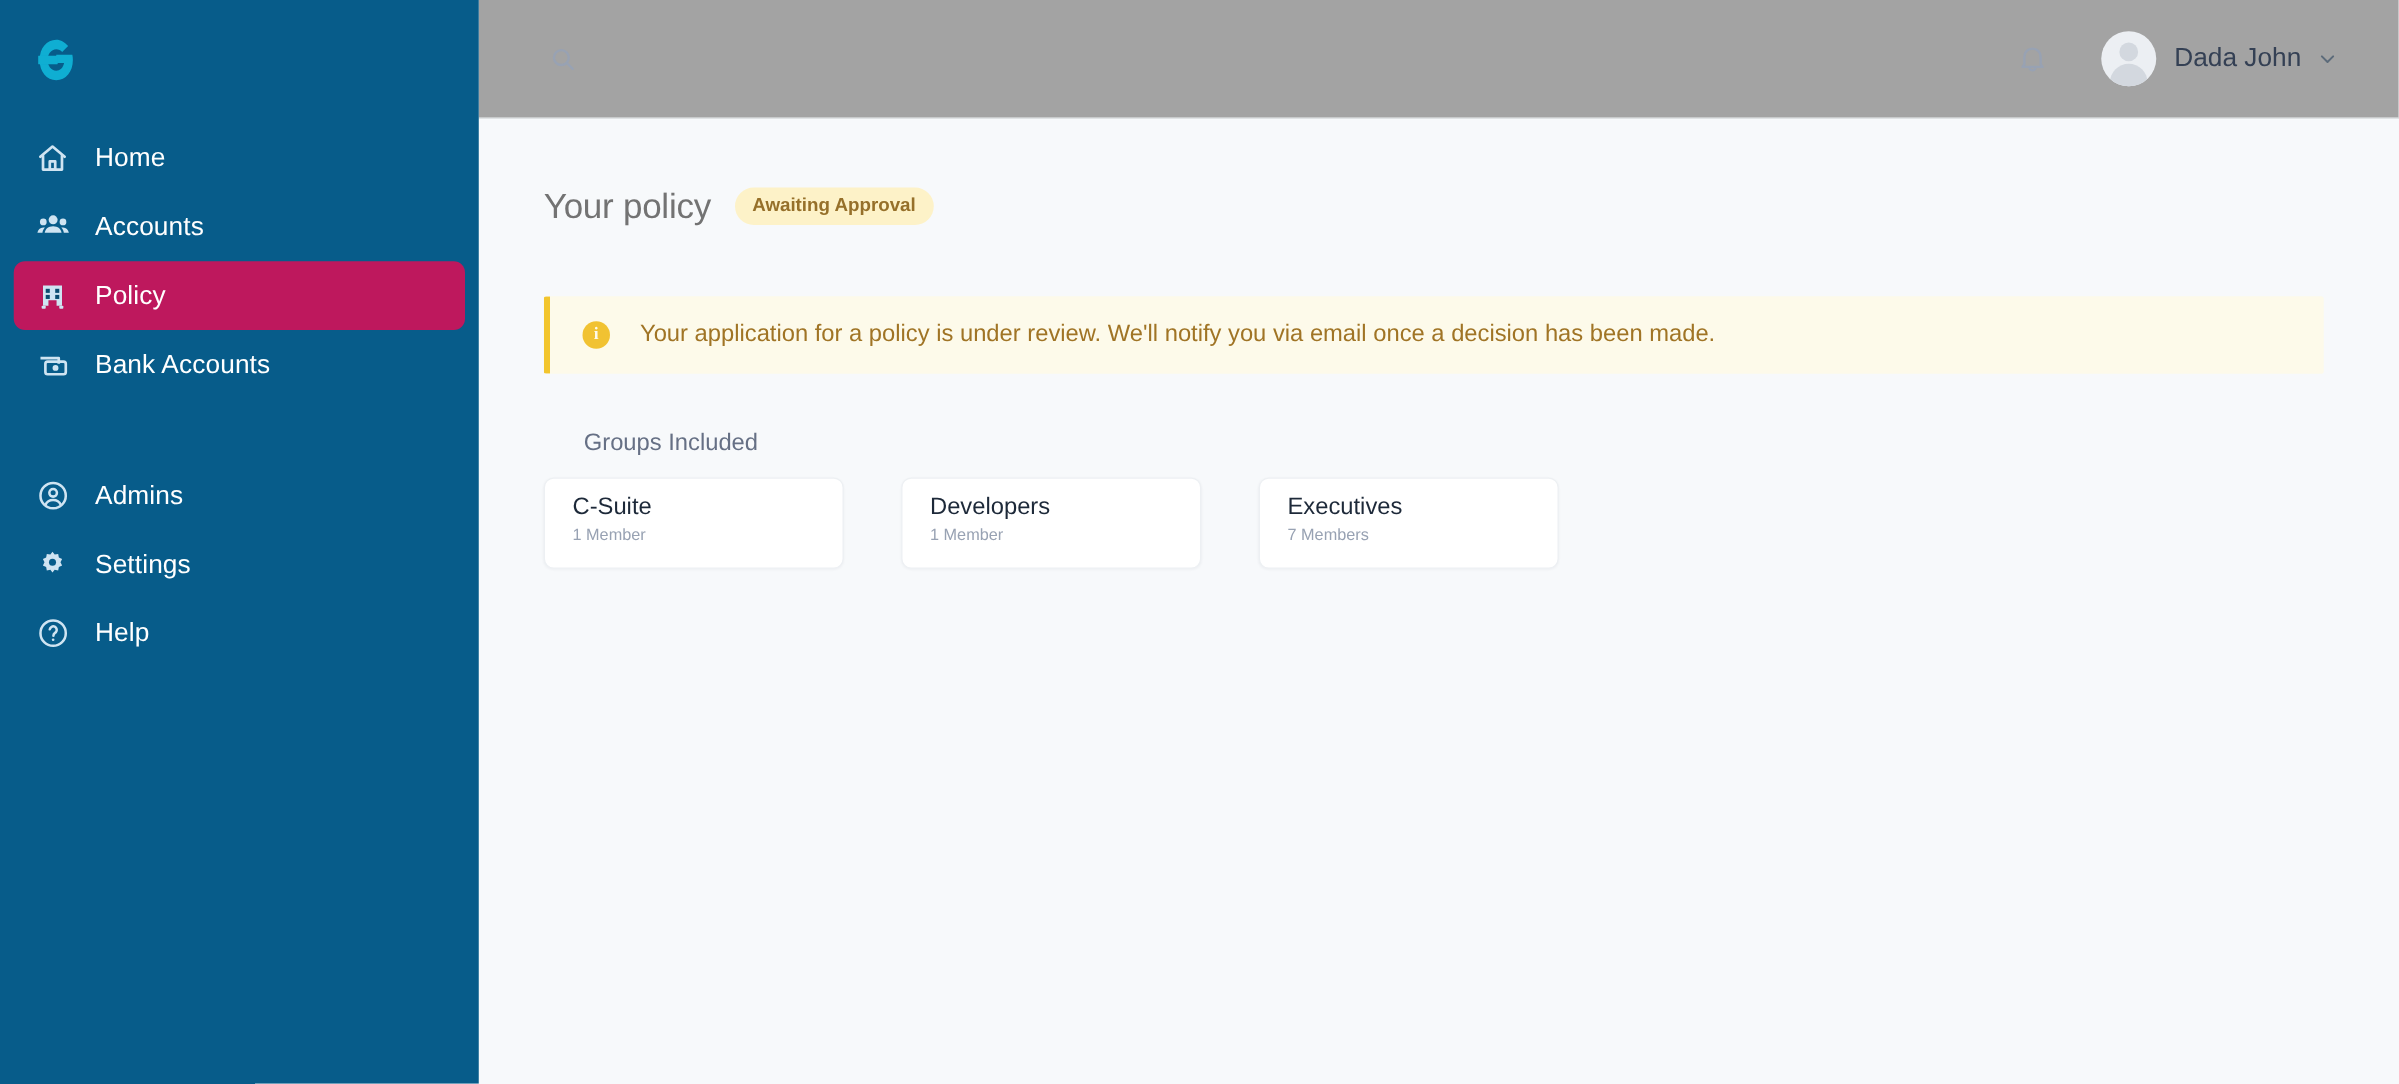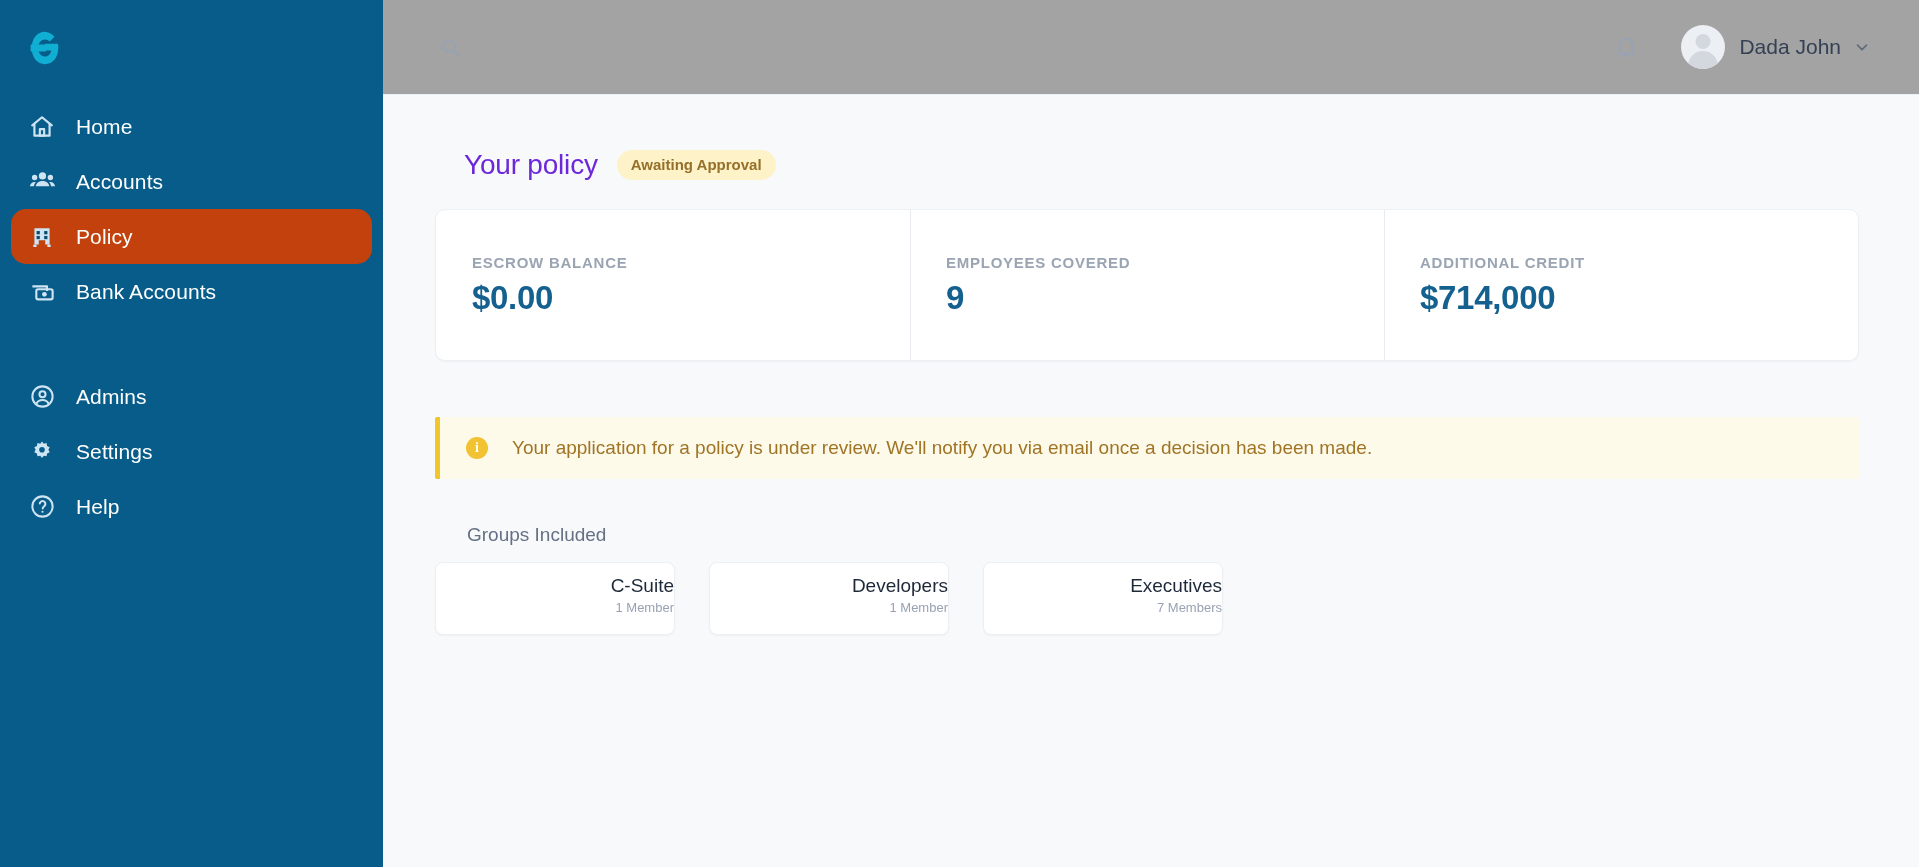--- a/index.html
+++ b/index.html
@@ -47,22 +47,21 @@
     display: flex;
     align-items: center;
     height: 55px;
     margin: 0 11px;
     padding-left: 16px;
     border-radius: 9px;
     color: #ffffff;
     cursor: pointer;
   }
   .nav-item.active {
-    background: #c2410c;
-    border-radius: 15px;
+    background: #be185d;
   }
   .nav-icon {
     width: 30px;
     height: 30px;
     flex: 0 0 30px;
     display: flex;
     align-items: center;
     justify-content: center;
     margin-right: 19px;
     color: #cfe4f2;
@@ -164,24 +163,23 @@
     overflow: hidden;
   }
 
   .page-head {
     display: flex;
     align-items: center;
     margin-bottom: 28px;
   }
   .page-title {
     font-size: 28px;
-    color: #6d28d9;
+    color: #737373;
     font-weight: 400;
     letter-spacing: -0.2px;
-    margin-left: 29px;
   }
   .status-badge {
     margin-left: 19px;
     background: #fdf2c8;
     color: #96702a;
     font-size: 15px;
     font-weight: 700;
     padding: 7px 14px 8px;
     border-radius: 16px;
     line-height: 1;
@@ -257,22 +255,21 @@
   
   .groups-title {
     margin-top: 45px;
     font-size: 19px;
     color: #667085;
     margin-bottom: 16px;
     margin-left: 32px;
   }
   .group-cards {
     display: flex;
-    gap: 34px;
-    text-align: right;
+    gap: 46px;
   }
   .group-card {
     width: 240px;
     height: 73px;
     background: #ffffff;
     border: 1px solid #edf0f3;
     border-radius: 8px;
     padding: 12px 0 0 22px;
     box-shadow: 0 1px 2px rgba(16,24,40,0.04);
     cursor: pointer;
@@ -426,34 +423,20 @@
       </div>
     </header>
 
     <main class="content">
 
       <div class="page-head">
         <h1 class="page-title">Your policy</h1>
         <span class="status-badge">Awaiting Approval</span>
       </div>
 
-      <section class="stats">
-        <div class="stat">
-          <div class="stat-label">ESCROW BALANCE</div>
-          <div class="stat-value">$0.00</div>
-        </div>
-        <div class="stat">
-          <div class="stat-label">EMPLOYEES COVERED</div>
-          <div class="stat-value">9</div>
-        </div>
-        <div class="stat">
-          <div class="stat-label">ADDITIONAL CREDIT</div>
-          <div class="stat-value">$714,000</div>
-        </div>
-      </section>
 
       <section class="alert">
         <span class="alert-icon">i</span>
         <span class="alert-text">Your application for a policy is under review. We'll notify you via email once a decision has been made.</span>
       </section>
 
       <div class="groups-title">Groups Included</div>
 
       <section class="group-cards">
         <div class="group-card">

